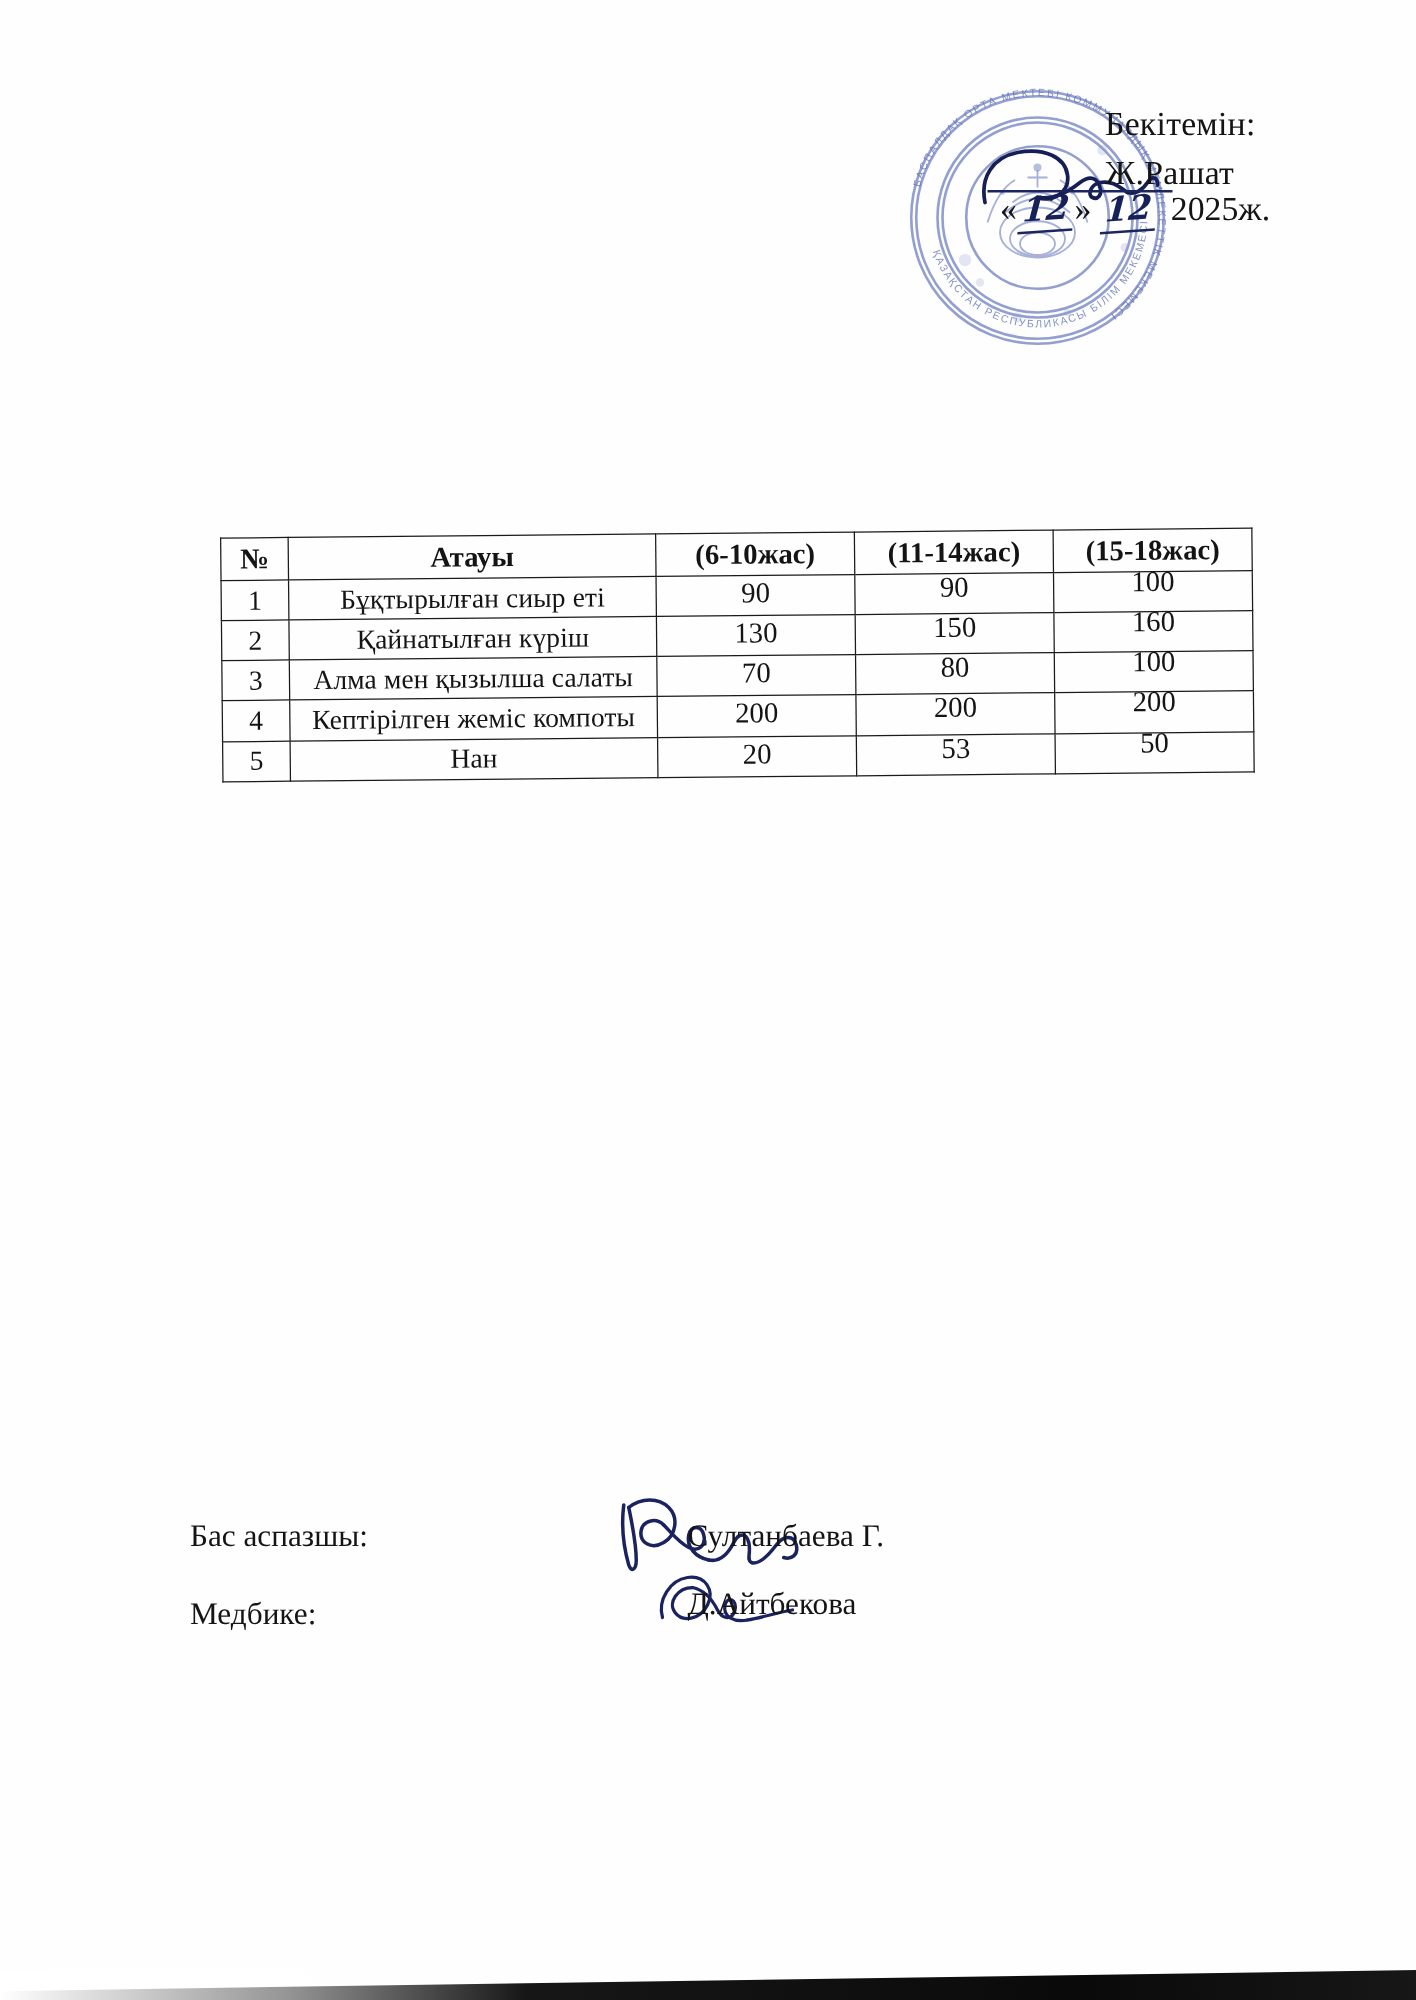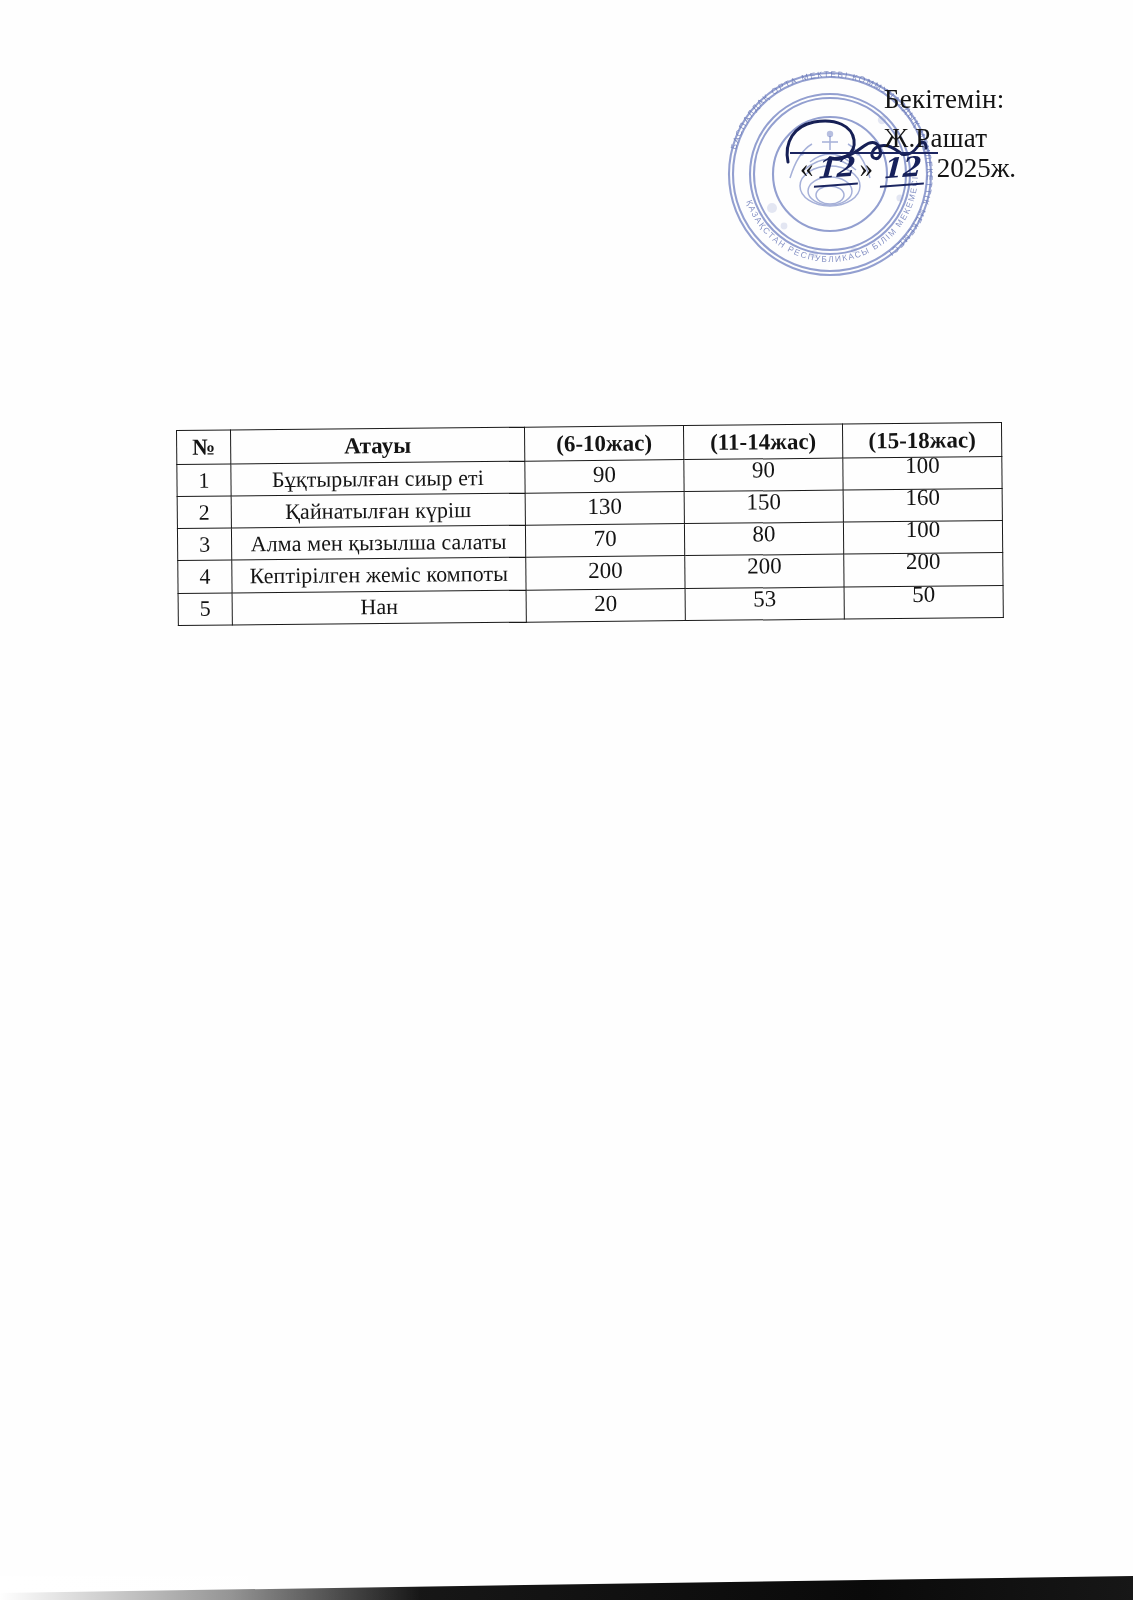--- a/index.html
+++ b/index.html
@@ -245,21 +245,48 @@
           <td class="val a1"><span>20</span></td>
           <td class="val a2"><span>53</span></td>
           <td class="val a3"><span>50</span></td>
         </tr>
       </tbody>
     </table>
   </div>
 
   <div class="sig-block">
 
-
+    <div class="sig-row r1">
+      <span class="sig-label">Бас аспазшы:</span>
+      <span class="sig-chef">
+        <svg viewBox="0 0 180 78" xmlns="http://www.w3.org/2000/svg">
+          <g fill="none" stroke="#1a2360" stroke-width="2.8" stroke-linecap="round">
+            <path d="M12,14 C10,30 12,48 16,62 C18,68 22,66 22,58 C22,44 18,26 16,16"></path>
+            <path d="M16,16 C26,8 40,8 48,16 C56,24 54,38 44,44 C34,50 24,44 26,34 C28,26 38,24 44,30"></path>
+            <path d="M44,30 C50,36 56,44 64,48 C72,52 78,46 76,38 C74,30 66,30 64,38 C62,48 70,56 80,58"></path>
+            <path d="M80,58 C90,60 96,52 100,44 C104,36 110,36 112,44 C114,52 110,58 114,60 C120,62 128,54 134,46 C140,38 148,38 150,46 C152,54 146,58 140,56"></path>
+          </g>
+        </svg>
+      </span>
+      <span class="sig-name">Султанбаева Г.</span>
+    </div>
+
+    <div class="sig-row r2">
+      <span class="sig-label">Медбике:</span>
+      <span class="sig-nurse">
+        <svg viewBox="0 0 140 58" xmlns="http://www.w3.org/2000/svg">
+          <g fill="none" stroke="#1a2360" stroke-width="2.6" stroke-linecap="round">
+            <path d="M6,44 C2,30 12,14 26,12 C40,10 48,22 42,34 C36,46 22,48 16,40 C10,32 18,20 30,20"></path>
+            <path d="M30,20 C40,22 46,30 50,38 C54,46 62,46 64,38 C66,30 58,26 56,34 C54,44 64,48 74,46"></path>
+            <path d="M74,46 C86,44 98,40 110,38"></path>
+          </g>
+        </svg>
+      </span>
+      <span class="sig-name">Д.Айтбекова</span>
+    </div>
   </div>
 
   <div class="scan-edge">
     <div class="bar"></div>
     <div class="fade"></div>
   </div>
 
 </div>
 
 </body></html>

